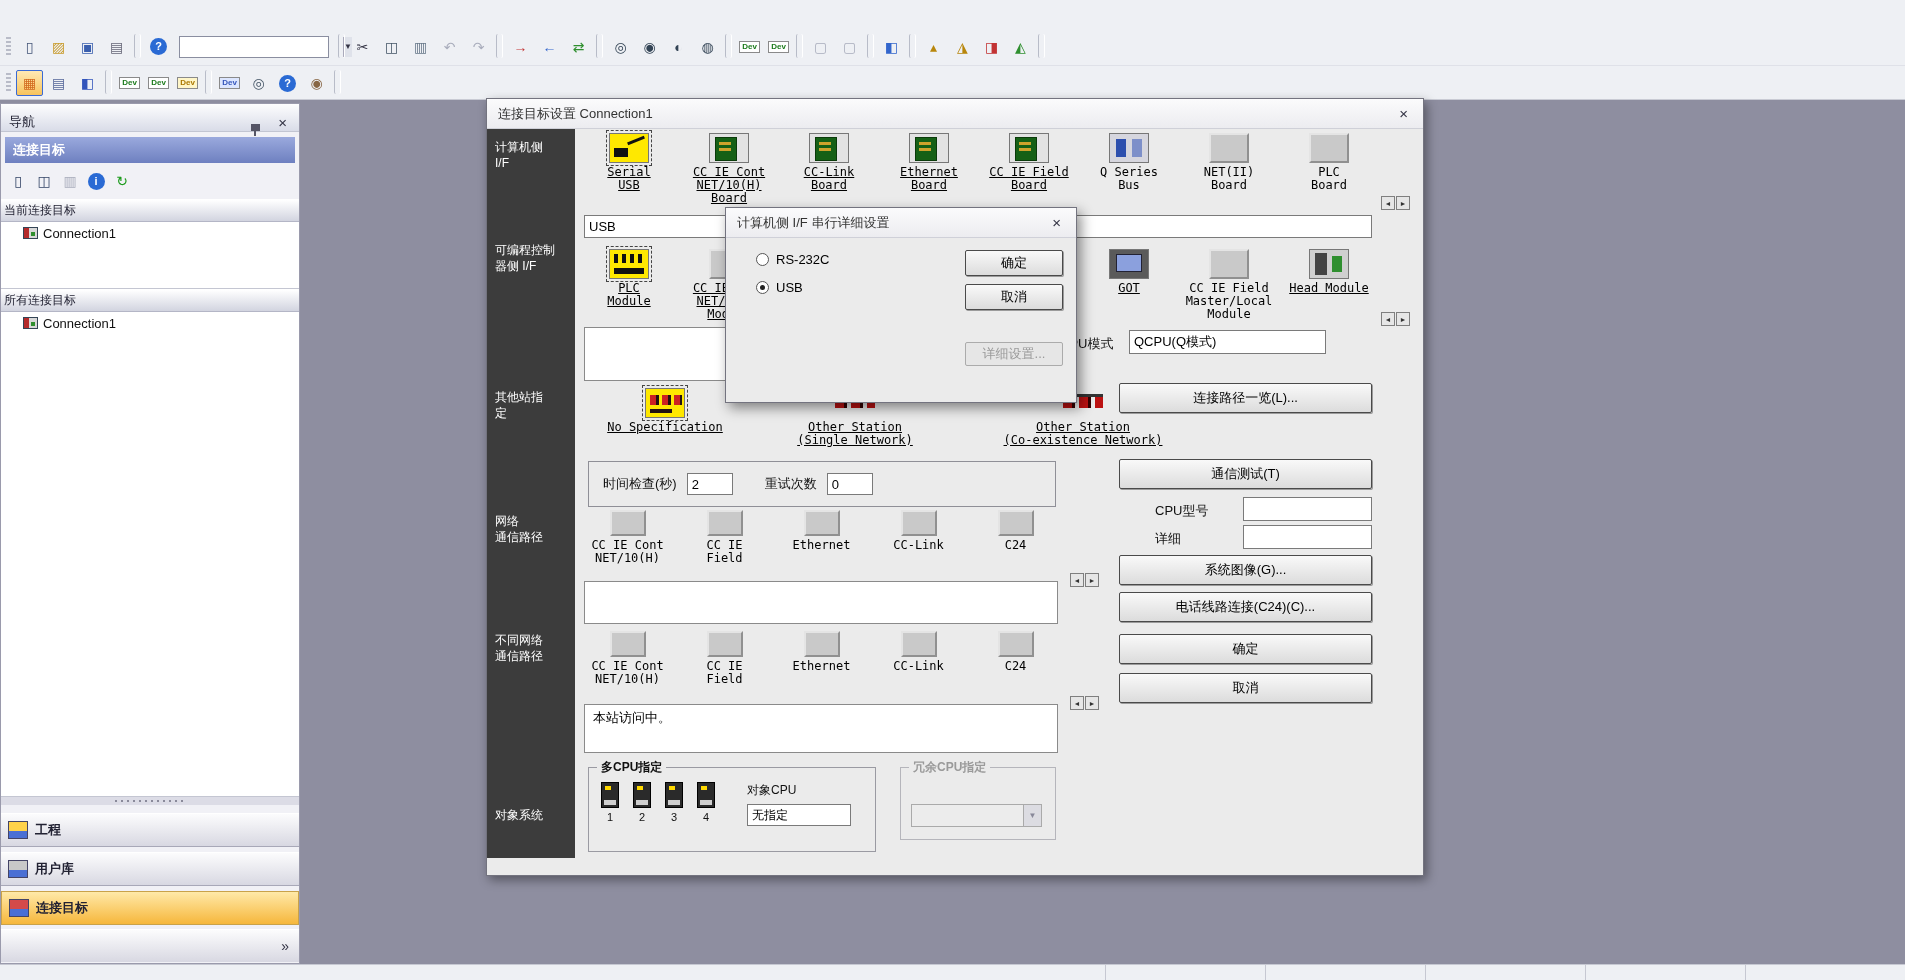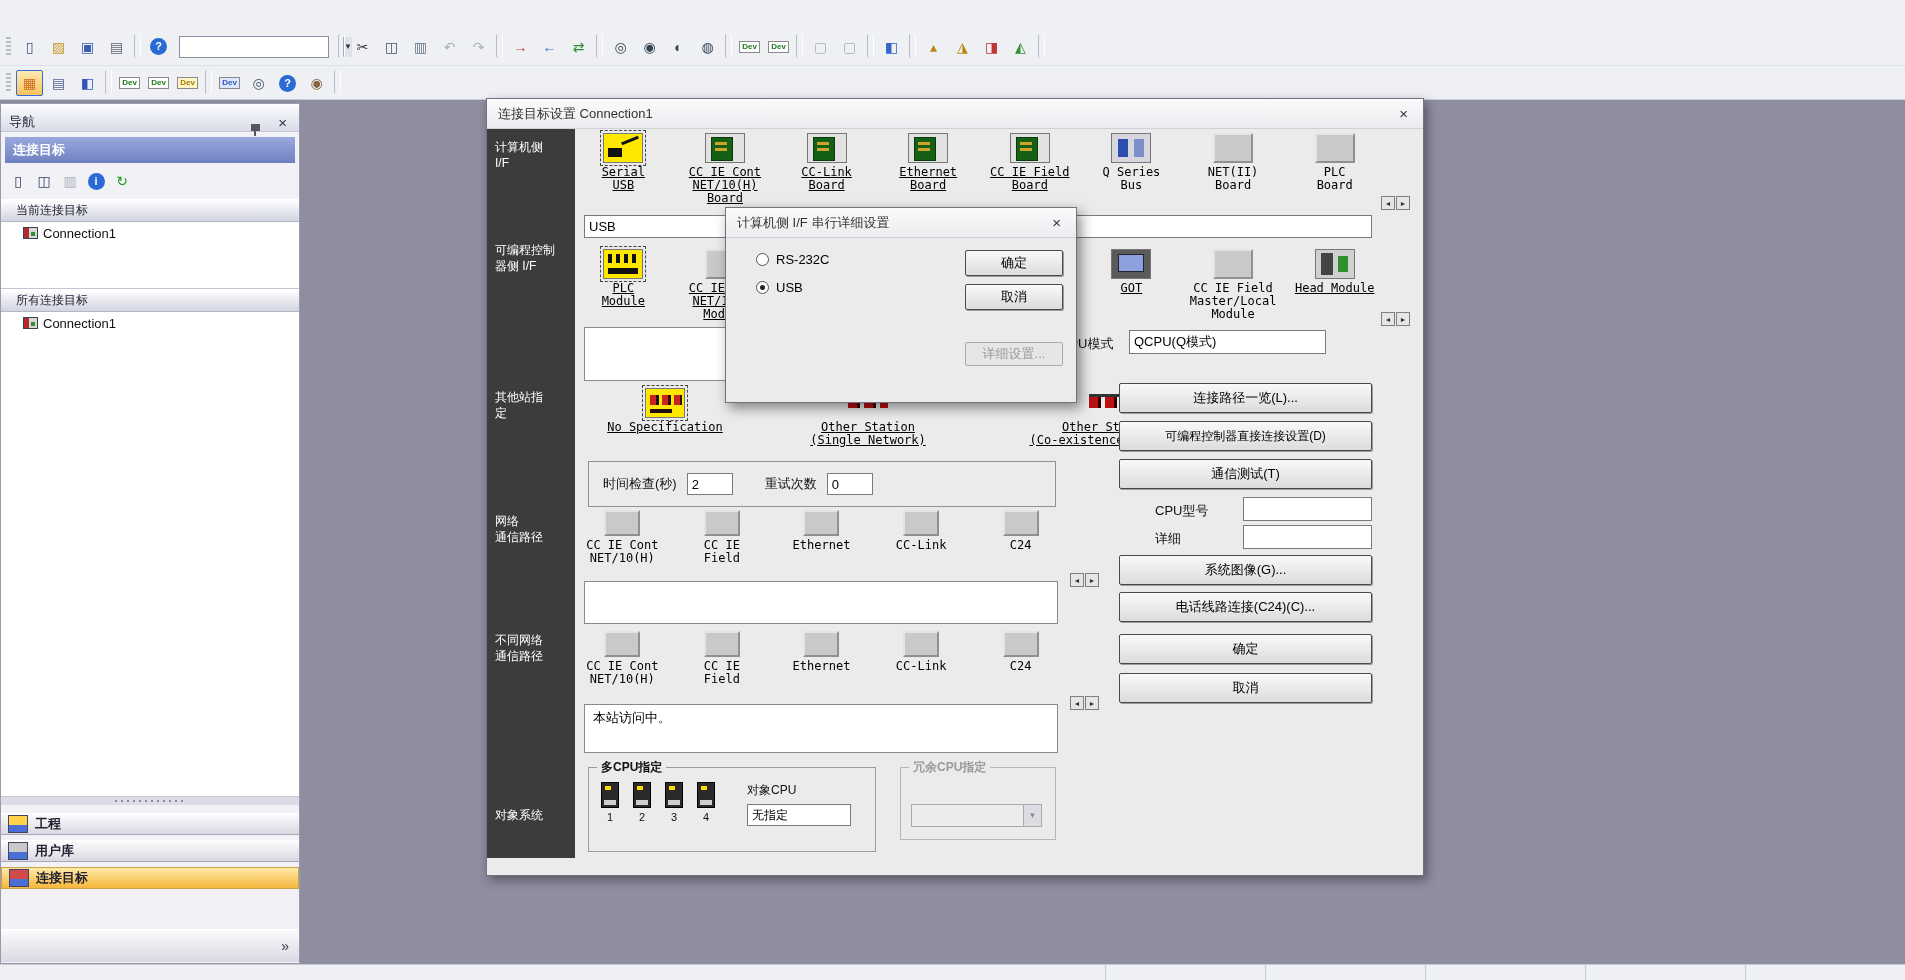--- a/index.html
+++ b/index.html
@@ -30,45 +30,45 @@
   
   .navpanel { position:absolute; left:0; top:103px; width:300px; height:861px; background:#f1f1f6; border:1px solid #9a9aac; z-index:10; }
   .nav-title { position:absolute; left:0; top:0; width:100%; height:28px; background:linear-gradient(#fdfdfe,#d9dce8); border-bottom:1px solid #c2c5d2; display:flex; align-items:flex-end; padding:0 8px; font-size:13px; color:#223; }
   .nav-title .sp { flex:1; }
   .pin { position:relative; width:9px; height:7px; background:#556; margin-right:14px; }
   .pin::after { content:""; position:absolute; left:3px; top:7px; width:2px; height:5px; background:#556; }
   .xbtn { font-size:15px; color:#334; line-height:1; padding:1px 4px; }
   .nav-section { position:absolute; left:4px; right:4px; top:33px; height:26px; background:linear-gradient(#9aa9dd,#6e80c0); color:#fff; font-size:13px; font-weight:bold; display:flex; align-items:center; padding:0 8px; }
   .nav-tools { position:absolute; left:4px; top:63px; height:28px; display:flex; align-items:center; }
   .nav-tools .tbtn { min-width:24px; height:24px; }
-  .nav-hdr { position:absolute; left:0; width:100%; height:23px; background:linear-gradient(#ffffff,#d2d4e0); border-top:1px solid #fff; border-bottom:1px solid #b4b6c6; font-size:12px; color:#223; display:flex; align-items:center; padding:0 15px; }
+  .nav-hdr { position:absolute; left:0; width:100%; height:23px; background:linear-gradient(#ffffff,#d2d4e0); border-top:1px solid #fff; border-bottom:1px solid #b4b6c6; font-size:12px; color:#223; display:flex; align-items:center; padding:0 3px; }
   .nav-list { position:absolute; left:0; width:100%; background:#fff; border-bottom:1px solid #c4c6d2; }
   .nav-item { height:22px; display:flex; align-items:center; gap:5px; padding-left:22px; font-size:13px; color:#111; }
   .nico { width:15px; height:12px; border:1px solid #345; background:linear-gradient(90deg,#b52b2b 0 5px,#d8d8d8 5px 100%); position:relative; flex:none; }
   .nico::after { content:""; position:absolute; right:2px; bottom:2px; width:4px; height:4px; background:#2f8f2f; }
   .nav-split { position:absolute; left:0; top:693px; width:100%; height:8px; background:#dcdce6; }
   .nav-split::after { content:""; display:block; width:70px; height:2px; margin:3px auto; background:repeating-linear-gradient(90deg,#8a8a9a 0 2px,transparent 2px 6px); }
   .nav-bottom { position:absolute; left:0; top:709px; width:100%; display:flex; flex-direction:column; gap:5px; }
-  .nav-bitem { height:22px; background:linear-gradient(#fcfcfd,#d8d8e2); border-top:1px solid #fff; border-bottom:1px solid #a8a8b8; display:flex; align-items:center; gap:7px; padding-left:7px; font-size:13px; font-weight:bold; color:#223; }
+  .nav-bitem { height:34px; background:linear-gradient(#fcfcfd,#d8d8e2); border-top:1px solid #fff; border-bottom:1px solid #a8a8b8; display:flex; align-items:center; gap:7px; padding-left:7px; font-size:13px; font-weight:bold; color:#223; }
   .nav-bitem.on { background:linear-gradient(#ffe9a8,#f6b73c); border:1px solid #c9a24a; }
   .bi { width:20px; height:18px; border:1px solid #446; flex:none; }
   .bi.proj   { background:linear-gradient(180deg,#ffd24a 0 9px,#4a6fd4 9px 100%); }
   .bi.lib    { background:linear-gradient(180deg,#c8c8c8 0 9px,#4a6fd4 9px 100%); }
   .bi.target { background:linear-gradient(180deg,#d44a4a 0 9px,#4a6fd4 9px 100%); }
   .nav-chevron { position:absolute; left:0; top:825px; width:100%; height:33px; background:linear-gradient(#fcfcfd,#d8d8e2); border-top:1px solid #fff; display:flex; align-items:center; justify-content:flex-end; padding-right:10px; font-size:14px; color:#334; }
 
   
   .dlg { position:absolute; background:#ebebeb; border:1px solid #73737f; box-shadow:3px 4px 10px rgba(0,0,0,.4); }
   .dlg-title { position:absolute; left:0; top:0; width:100%; height:30px; background:linear-gradient(#fbfbfc,#ececf0); border-bottom:1px solid #cfd0d8; display:flex; align-items:center; padding:0 11px; font-size:13px; color:#333; }
   .dlg-title .sp { flex:1; }
   .dlg-main { left:486px; top:98px; width:938px; height:778px; z-index:20; }
   .side { position:absolute; left:0; top:30px; bottom:17px; width:88px; background:#3c3c3c; }
   .slabel { position:absolute; left:8px; color:#fff; font-size:12px; line-height:16px; white-space:pre-line; }
 
-  .irow { position:absolute; display:flex;gap:13px; }
+  .irow { position:absolute; display:flex; }
   .slot { flex:1; min-width:0; display:flex; flex-direction:column; align-items:center; }
   .ilabel { margin-top:3px; font:12px/13px "DejaVu Sans Mono",monospace; text-align:center; white-space:pre-line; color:#000; }
   .ilabel.u { text-decoration:underline; }
   .row3 div.slot { flex:none; }
   .row3 div.slot:nth-of-type(1){ width:172px; }
   .row3 div.slot:nth-of-type(2){ width:208px; }
   .row3 div.slot:nth-of-type(3){ width:248px; }
 
   .dicon { position:relative; flex:none; width:40px; height:30px; border:1px solid #777; background:#c9c9c9; }
   .smallrow .dicon { width:36px; height:26px; }
@@ -611,21 +611,20 @@
     </div>
     <div class="grp disabled" style="left:413px;top:668px;width:156px;height:73px;">
       <span class="leg">冗余CPU指定</span>
       <div class="combo2" style="left:10px;top:36px;width:131px;">
         <span class="fill"></span>
           <span class="arrow">▼</span>
       </div>
     </div>
 
     <div class="rbtn" style="top:284px;">连接路径一览(L)...</div>
-    <div class="rbtn small-text" style="top:322px;">可编程控制器直接连接设置(D)</div>
     <div class="rbtn" style="top:360px;">通信测试(T)</div>
     <div class="dtext" style="left:668px;top:403px;">CPU型号</div>
     <input class="inp" style="position: absolute; left: 756px; top: 398px; width: 129px; height: 24px;" readonly="" value="">
     <div class="dtext" style="left:668px;top:431px;">详细</div>
     <input class="inp" style="position: absolute; left: 756px; top: 426px; width: 129px; height: 24px;" readonly="" value="">
     <div class="rbtn" style="top:456px;">系统图像(G)...</div>
     <div class="rbtn" style="top:493px;">电话线路连接(C24)(C)...</div>
     <div class="rbtn" style="top:535px;">确定</div>
     <div class="rbtn" style="top:574px;">取消</div>
   </div>

